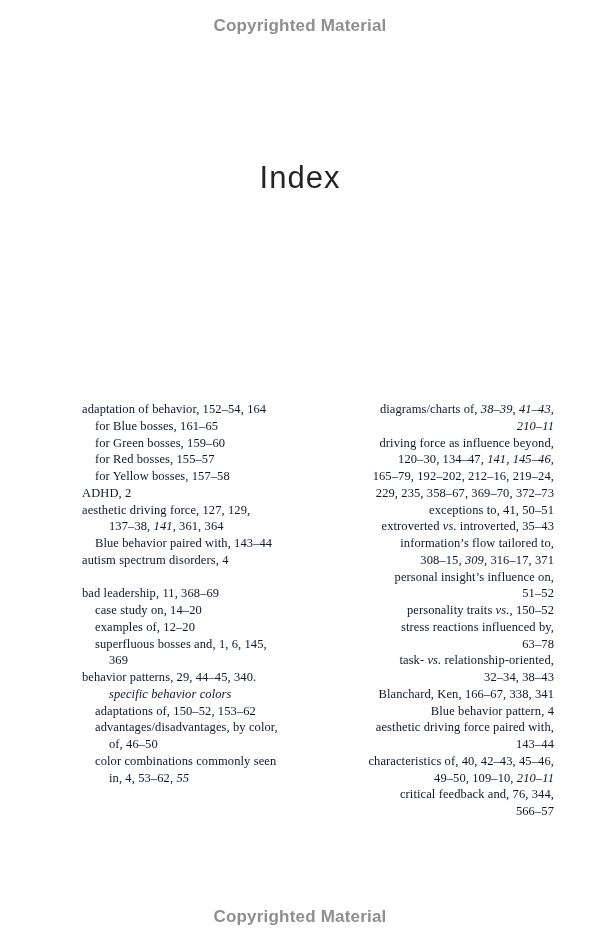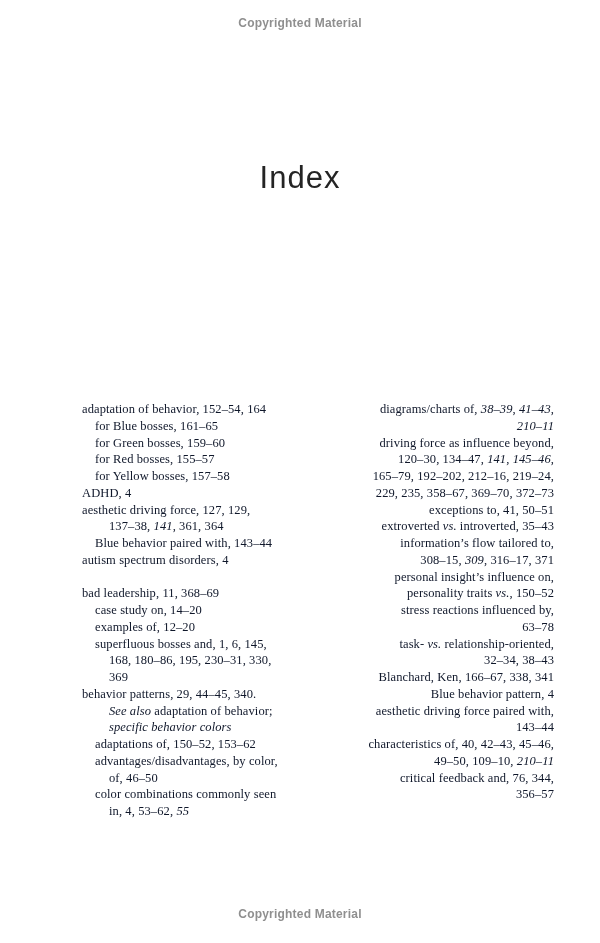--- a/index.html
+++ b/index.html
@@ -11,21 +11,21 @@
     overflow: hidden;
     font-family: "Liberation Serif", serif;
   }
   .copyright {
     position: absolute;
     left: 0;
     width: 100%;
     text-align: center;
     font-family: "Liberation Sans", sans-serif;
     font-weight: bold;
-    font-size: 12px;
+    font-size: 17px;
     color: #8f8f8f;
     letter-spacing: 0.2px;
   }
   .copyright.top { top: 16px; }
   .copyright.bottom { top: 907px; }
   .index-title {
     position: absolute;
     top: 160px;
     left: 0;
     width: 100%;
@@ -68,63 +68,62 @@
 
   <h1 class="index-title">Index</h1>
 
   <div class="index-columns">
     <div class="index-col left" id="col-left">
         <div class="line indent-0"><span>adaptation of behavior, 152–54, 164</span></div>
         <div class="line indent-1"><span>for Blue bosses, 161–65</span></div>
         <div class="line indent-1"><span>for Green bosses, 159–60</span></div>
         <div class="line indent-1"><span>for Red bosses, 155–57</span></div>
         <div class="line indent-1"><span>for Yellow bosses, 157–58</span></div>
-        <div class="line indent-0"><span>ADHD, 4</span></div>
+        <div class="line indent-0"><span>ADHD, 2</span></div>
         <div class="line indent-0"><span>aesthetic driving force, 127, 129,</span></div>
         <div class="line indent-2"><span>137–38, </span><i>141</i><span>, 361, 364</span></div>
         <div class="line indent-1"><span>Blue behavior paired with, 143–44</span></div>
         <div class="line indent-0"><span>autism spectrum disorders, 4</span></div>
         <div class="line spacer"></div>
         <div class="line indent-0"><span>bad leadership, 11, 368–69</span></div>
         <div class="line indent-1"><span>case study on, 14–20</span></div>
         <div class="line indent-1"><span>examples of, 12–20</span></div>
         <div class="line indent-1"><span>superfluous bosses and, 1, 6, 145,</span></div>
-        <div class="line indent-2"><span>168, 180–86, 195, 230–31, 330,</span></div>
         <div class="line indent-2"><span>369</span></div>
         <div class="line indent-0"><span>behavior patterns, 29, 44–45, 340.</span></div>
-        <div class="line indent-2"><i>See also</i><span> adaptation of behavior;</span></div>
         <div class="line indent-2"><i>specific behavior colors</i></div>
         <div class="line indent-1"><span>adaptations of, 150–52, 153–62</span></div>
         <div class="line indent-1"><span>advantages/disadvantages, by color,</span></div>
         <div class="line indent-2"><span>of, 46–50</span></div>
         <div class="line indent-1"><span>color combinations commonly seen</span></div>
         <div class="line indent-2"><span>in, 4, 53–62, </span><i>55</i></div>
       </div>
     <div class="index-col right" id="col-right">
         <div class="line indent-1"><span>diagrams/charts of, </span><i>38–39</i><span>, </span><i>41–43</i><span>,</span></div>
         <div class="line indent-2"><i>210–11</i></div>
         <div class="line indent-1"><span>driving force as influence beyond,</span></div>
         <div class="line indent-2"><span>120–30, 134–47, </span><i>141</i><span>, </span><i>145–46</i><span>,</span></div>
         <div class="line indent-2"><span>165–79, 192–202, 212–16, 219–24,</span></div>
         <div class="line indent-2"><span>229, 235, 358–67, 369–70, 372–73</span></div>
         <div class="line indent-1"><span>exceptions to, 41, 50–51</span></div>
         <div class="line indent-1"><span>extroverted </span><i>vs.</i><span> introverted, 35–43</span></div>
         <div class="line indent-1"><span>information’s flow tailored to,</span></div>
         <div class="line indent-2"><span>308–15, </span><i>309</i><span>, 316–17, 371</span></div>
         <div class="line indent-1"><span>personal insight’s influence on,</span></div>
+        <div class="line indent-2"><span>51–52</span></div>
         <div class="line indent-1"><span>personality traits </span><i>vs.</i><span>, 150–52</span></div>
         <div class="line indent-1"><span>stress reactions influenced by,</span></div>
         <div class="line indent-2"><span>63–78</span></div>
         <div class="line indent-1"><span>task- </span><i>vs.</i><span> relationship-oriented,</span></div>
         <div class="line indent-2"><span>32–34, 38–43</span></div>
         <div class="line indent-0"><span>Blanchard, Ken, 166–67, 338, 341</span></div>
         <div class="line indent-0"><span>Blue behavior pattern, 4</span></div>
         <div class="line indent-1"><span>aesthetic driving force paired with,</span></div>
         <div class="line indent-2"><span>143–44</span></div>
         <div class="line indent-1"><span>characteristics of, 40, 42–43, 45–46,</span></div>
         <div class="line indent-2"><span>49–50, 109–10, </span><i>210–11</i></div>
         <div class="line indent-1"><span>critical feedback and, 76, 344,</span></div>
-        <div class="line indent-2"><span>356–57</span></div>
+        <div class="line indent-2"><span>566–57</span></div>
       </div>
   </div>
 
   <div class="copyright bottom">Copyrighted Material</div>
 </div>
 
 </body></html>

